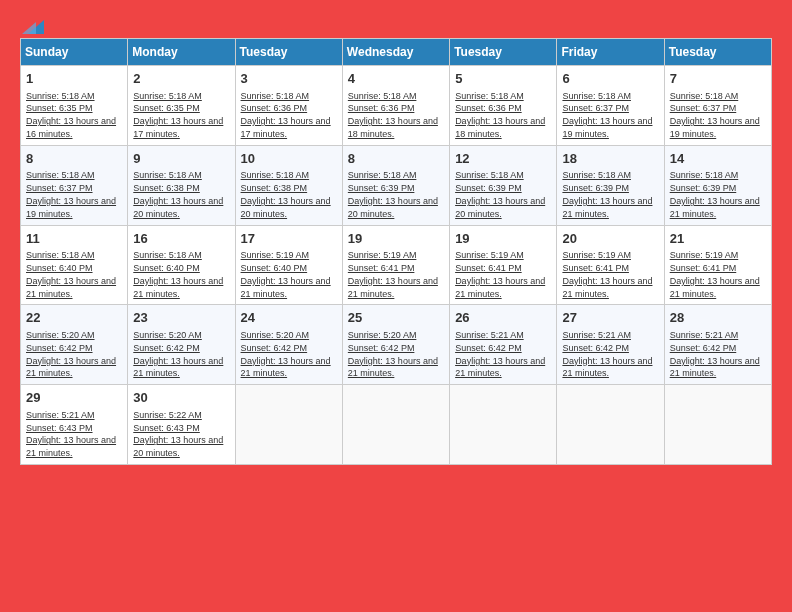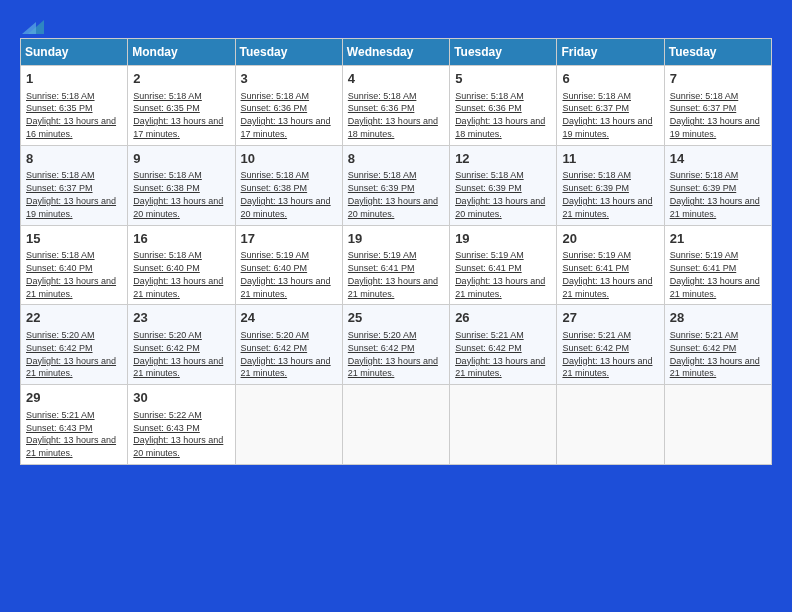--- a/index.html
+++ b/index.html
@@ -7,21 +7,21 @@
       font-family: Arial, sans-serif;
       background: #fff;
       width: 792px;
       height: 612px;
       overflow: hidden;
     }
     .page {
       width: 792px;
       min-height: 612px;
       padding: 18px 20px 10px 20px;
-      background: #1d4ed8;
+      background: #ef4444;
     }
     .header {
       display: flex;
       justify-content: space-between;
       align-items: flex-start;
       margin-bottom: 6px;
     }
     .logo {
       display: flex;
       flex-direction: column;
@@ -146,25 +146,25 @@
           <td><span class="day-number">5</span><span class="day-info">Sunrise: 5:18 AM<br>Sunset: 6:36 PM<br>Daylight: 13 hours and 18 minutes.</span></td>
           <td><span class="day-number">6</span><span class="day-info">Sunrise: 5:18 AM<br>Sunset: 6:37 PM<br>Daylight: 13 hours and 19 minutes.</span></td>
           <td><span class="day-number">7</span><span class="day-info">Sunrise: 5:18 AM<br>Sunset: 6:37 PM<br>Daylight: 13 hours and 19 minutes.</span></td>
         </tr>
         <tr>
           <td><span class="day-number">8</span><span class="day-info">Sunrise: 5:18 AM<br>Sunset: 6:37 PM<br>Daylight: 13 hours and 19 minutes.</span></td>
           <td><span class="day-number">9</span><span class="day-info">Sunrise: 5:18 AM<br>Sunset: 6:38 PM<br>Daylight: 13 hours and 20 minutes.</span></td>
           <td><span class="day-number">10</span><span class="day-info">Sunrise: 5:18 AM<br>Sunset: 6:38 PM<br>Daylight: 13 hours and 20 minutes.</span></td>
           <td><span class="day-number">8</span><span class="day-info">Sunrise: 5:18 AM<br>Sunset: 6:39 PM<br>Daylight: 13 hours and 20 minutes.</span></td>
           <td><span class="day-number">12</span><span class="day-info">Sunrise: 5:18 AM<br>Sunset: 6:39 PM<br>Daylight: 13 hours and 20 minutes.</span></td>
-          <td><span class="day-number">11</span><span class="day-info">Sunrise: 5:18 AM<br>Sunset: 6:39 PM<br>Daylight: 13 hours and 21 minutes.</span></td>
+          <td><span class="day-number">18</span><span class="day-info">Sunrise: 5:18 AM<br>Sunset: 6:39 PM<br>Daylight: 13 hours and 21 minutes.</span></td>
           <td><span class="day-number">14</span><span class="day-info">Sunrise: 5:18 AM<br>Sunset: 6:39 PM<br>Daylight: 13 hours and 21 minutes.</span></td>
         </tr>
         <tr>
-          <td><span class="day-number">15</span><span class="day-info">Sunrise: 5:18 AM<br>Sunset: 6:40 PM<br>Daylight: 13 hours and 21 minutes.</span></td>
+          <td><span class="day-number">11</span><span class="day-info">Sunrise: 5:18 AM<br>Sunset: 6:40 PM<br>Daylight: 13 hours and 21 minutes.</span></td>
           <td><span class="day-number">16</span><span class="day-info">Sunrise: 5:18 AM<br>Sunset: 6:40 PM<br>Daylight: 13 hours and 21 minutes.</span></td>
           <td><span class="day-number">17</span><span class="day-info">Sunrise: 5:19 AM<br>Sunset: 6:40 PM<br>Daylight: 13 hours and 21 minutes.</span></td>
           <td><span class="day-number">19</span><span class="day-info">Sunrise: 5:19 AM<br>Sunset: 6:41 PM<br>Daylight: 13 hours and 21 minutes.</span></td>
           <td><span class="day-number">19</span><span class="day-info">Sunrise: 5:19 AM<br>Sunset: 6:41 PM<br>Daylight: 13 hours and 21 minutes.</span></td>
           <td><span class="day-number">20</span><span class="day-info">Sunrise: 5:19 AM<br>Sunset: 6:41 PM<br>Daylight: 13 hours and 21 minutes.</span></td>
           <td><span class="day-number">21</span><span class="day-info">Sunrise: 5:19 AM<br>Sunset: 6:41 PM<br>Daylight: 13 hours and 21 minutes.</span></td>
         </tr>
         <tr>
           <td><span class="day-number">22</span><span class="day-info">Sunrise: 5:20 AM<br>Sunset: 6:42 PM<br>Daylight: 13 hours and 21 minutes.</span></td>
           <td><span class="day-number">23</span><span class="day-info">Sunrise: 5:20 AM<br>Sunset: 6:42 PM<br>Daylight: 13 hours and 21 minutes.</span></td>

